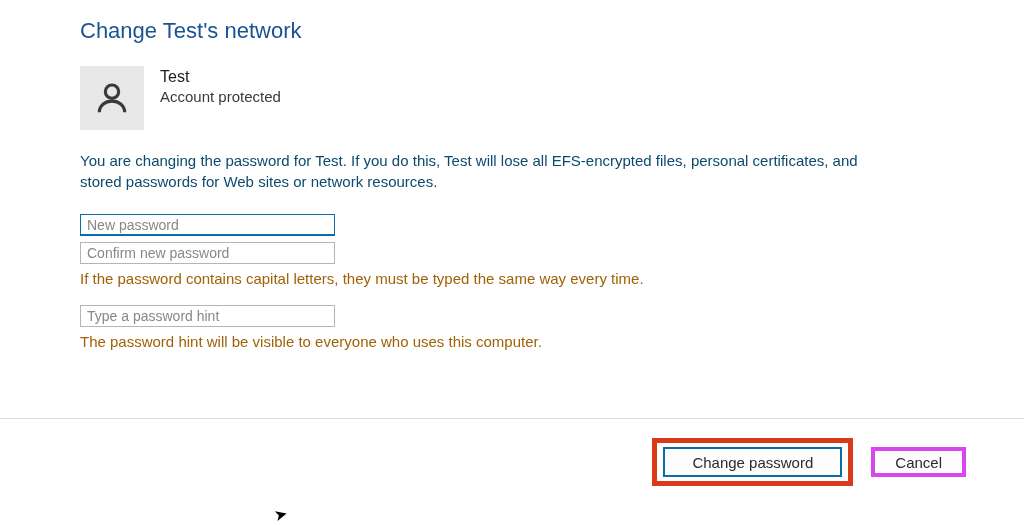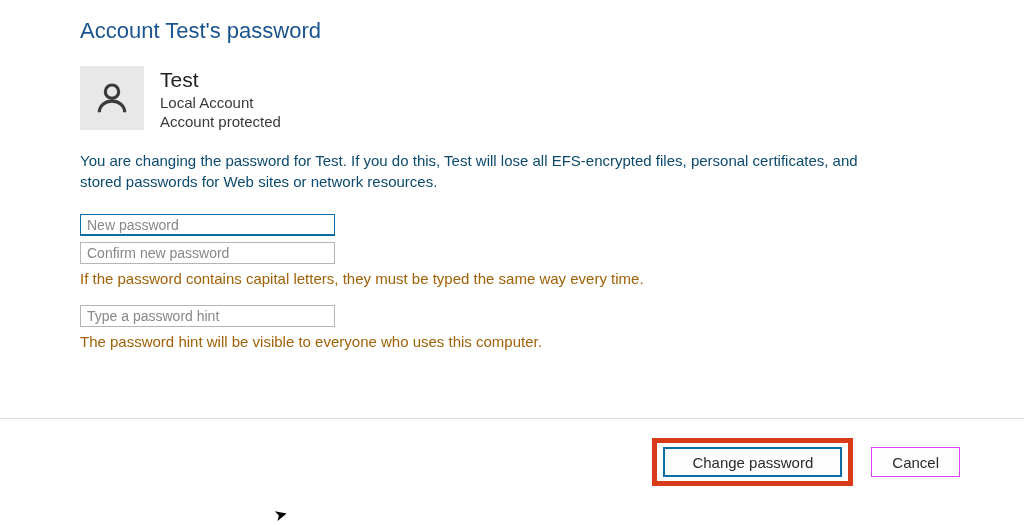--- a/index.html
+++ b/index.html
@@ -36,21 +36,21 @@
       justify-content: center;
     }
     .avatar-box svg {
       width: 38px;
       height: 38px;
       stroke: #3a3a3a;
       fill: none;
       stroke-width: 2;
     }
     .account-info { padding-top: 2px; }
-    .account-name { font-size: 21px; font-weight: 400; color: #222; }
+    .account-name { font-size: 16px; font-weight: 400; color: #222; }
     .account-sub { font-size: 15px; color: #3a3a3a; margin-top: 2px; }
     .warning {
       font-size: 15px;
       color: #0c4a6e;
       line-height: 1.4;
       margin-bottom: 22px;
       max-width: 780px;
     }
     .field-block { margin-bottom: 6px; }
     input.pw {
@@ -74,71 +74,70 @@
       margin-bottom: 18px;
     }
     .footer-sep {
       position: absolute;
       left: 0; right: 0;
       top: 418px;
       border-top: 1px solid #dcdcdc;
     }
     .footer {
       position: absolute;
-      right: 64px;
+      right: 58px;
       top: 438px;
       display: flex;
       align-items: center;
       gap: 18px;
     }
     .highlight-box {
       border: 5px solid #d93a1a;
       padding: 4px 6px;
       display: inline-flex;
     }
     button.win {
       height: 30px;
       padding: 0 20px;
       font-family: inherit;
       font-size: 15px;
       color: #2b2b2b;
       background: #fdfdfd;
-      border: 1px solid #d946ef;
+      border: 4px solid #d946ef;
       cursor: pointer;
     }
     button.win.primary {
       border: 1px solid #0a6ea6;
       box-shadow: inset 0 0 0 1px #0a6ea6;
       padding: 0 28px;
     }
     .cursor {
       position: absolute;
       left: 274px;
       top: 505px;
       font-size: 16px;
       color: #000;
       transform: rotate(-15deg);
     }
   </style>
 </head>
 <body>
 
 <div class="content">
-  <div class="page-title">Account Test's password</div>
+  <div class="page-title">Change Test's network</div>
 
   <div class="account-row">
     <div class="avatar-box">
       <svg viewBox="0 0 24 24">
         <circle cx="12" cy="8" r="4.2"></circle>
         <path d="M4 21c0-4.2 3.6-7 8-7s8 2.8 8 7"></path>
       </svg>
     </div>
     <div class="account-info">
       <div class="account-name">Test</div>
-      <div class="account-sub">Local Account</div>
       <div class="account-sub">Account protected</div>
     </div>
   </div>
 
   <div class="warning">You are changing the password for Test.  If you do this, Test will lose all EFS-encrypted files, personal certificates, and stored passwords for Web sites or network resources.</div>
 
   <div class="field-block">
     <input type="password" class="pw focused" placeholder="New password" style="">
   </div>
   <div class="field-block">

